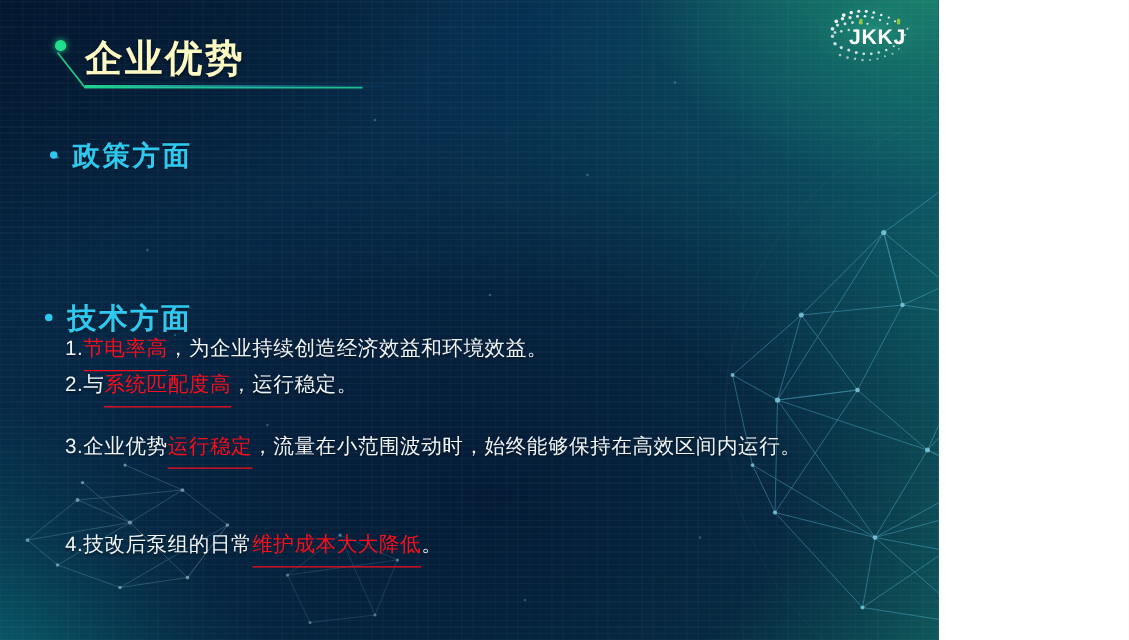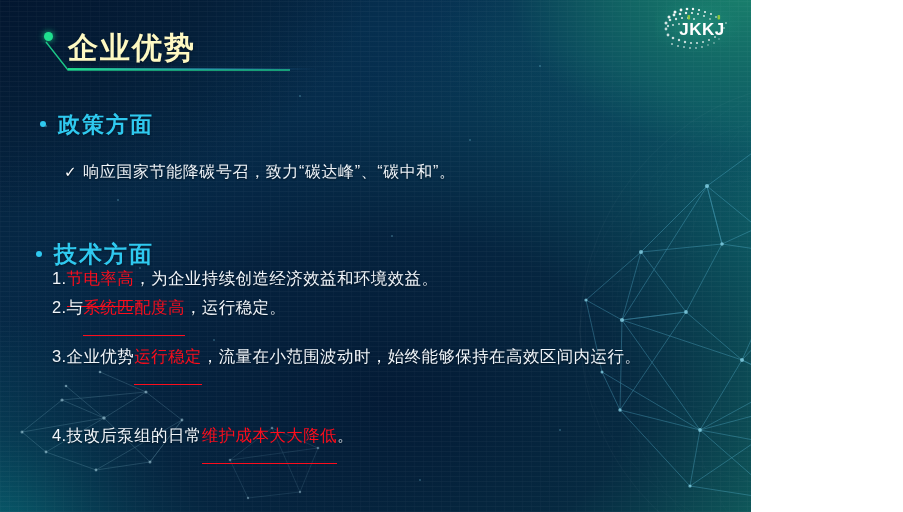--- a/index.html
+++ b/index.html
@@ -201,21 +201,21 @@
     left: 52px;
     font-size: 16.5px;
     color: #f0f5fa;
     letter-spacing: 0.4px;
     white-space: nowrap;
     text-shadow: 0 1px 2px rgba(0,0,0,0.5);
   }
   .num-line .hl {
     color: #fc0d1c;
     border-bottom: 1.6px solid #fc0d1c;
-    padding-bottom: 19px;
+    padding-bottom: 8px;
     text-shadow: none;
     text-align: center;
   }
   #item-1 { top: 268px; }
   #item-2 { top: 297px; }
   #item-3 { top: 346px; }
   #item-4 { top: 385px; margin-top: 40px; }
 </style>
 </head>
 <body>
@@ -429,23 +429,20 @@
     <div class="title-underline"></div>
   </div>
 
   <div class="content">
 
     <div class="section-head" id="sec-policy">
       <span class="section-bullet"></span>
       <span class="section-label">政策方面</span>
     </div>
 
-    <div class="check-line">
-      <span class="check-mark">✓</span><span>响应国家节能降碳号召，致力“碳达峰”、“碳中和”。</span>
-    </div>
 
     <div class="section-head" id="sec-tech">
       <span class="section-bullet"></span>
       <span class="section-label">技术方面</span>
     </div>
 
     <div class="num-line" id="item-1">
       <span>1.</span><span></span><span class="hl">节电率高</span><span>，为企业持续创造经济效益和环境效益。</span>
     </div>
 

